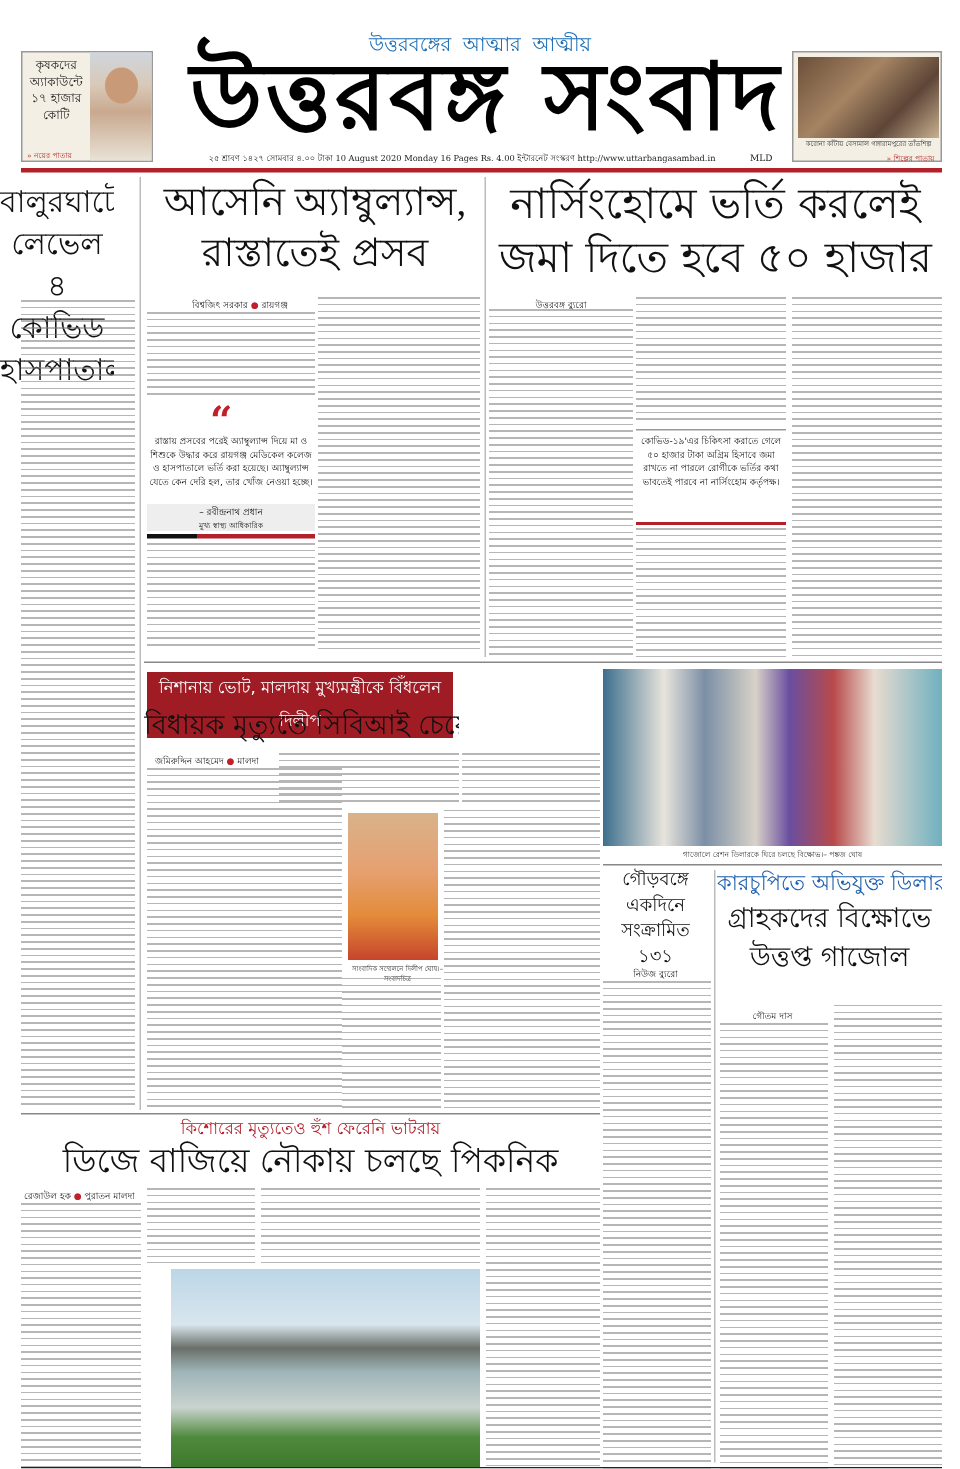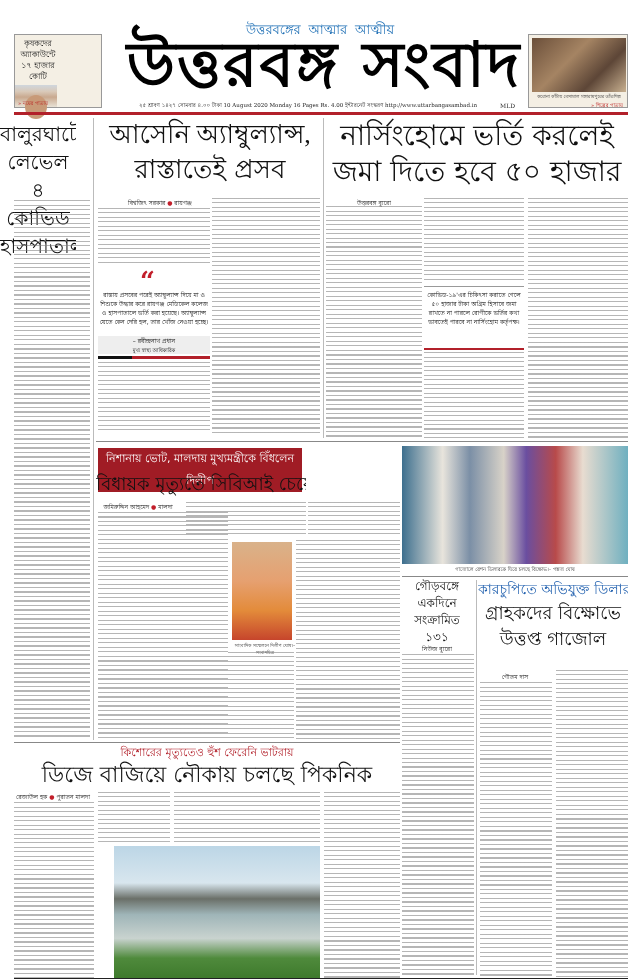--- a/index.html
+++ b/index.html
@@ -2,21 +2,21 @@
 <html><head>
 <meta charset="utf-8">
 <style>
   * { box-sizing: border-box; margin: 0; padding: 0; }
   html, body { width: 640px; height: 979px; background: #fff; overflow: hidden; }
   body { font-family: "DejaVu Serif", serif; color: #111; position: relative; }
 
   .abs { position: absolute; }
 
   
-  .ear { border: 1px solid #999; background: #f4efe4; flex-direction: column; }
+  .ear { border: 1px solid #999; background: #f4efe4; }
   .ear-left { left: 14px; top: 34px; width: 88px; height: 74px; display: flex; }
   .ear-left .txt { width: 46px; padding: 3px 2px; font-size: 8px; line-height: 11px; text-align: center; color: #222; }
   .ear-left .photo { width: 42px; height: 72px; background: linear-gradient(180deg,#cfd6dd 0%,#d9c9b8 30%,#c9a98f 55%,#e8e2d6 100%); position: relative; }
   .ear-left .photo::after { content:""; position:absolute; left:10px; top:10px; width:22px; height:24px; border-radius:50%; background:#c89a78; }
   .ear-right { left: 528px; top: 34px; width: 100px; height: 74px; }
   .ear-right .photo { position:absolute; left:3px; top:3px; width:94px; height:54px; background: linear-gradient(135deg,#6b4f3a,#a58463 40%,#5d4637 70%,#c8b090); }
   .ear-right .cap { position:absolute; left:2px; top:59px; width:96px; font-size:4.5px; line-height:6px; text-align:center; color:#333; }
   .ear-right .more { position:absolute; right:4px; top:67px; font-size:5px; color:#b22; }
 
   .tagline { left: 190px; top: 20px; width: 260px; text-align: center; color: #1e6fb5; font-size: 13px; font-family: Liberation Mono, monospace; }

